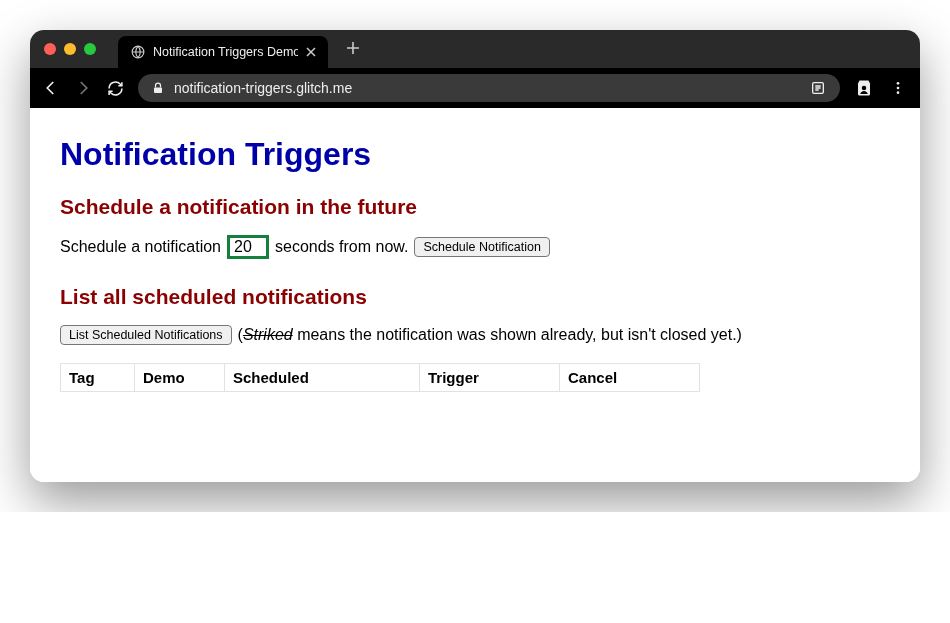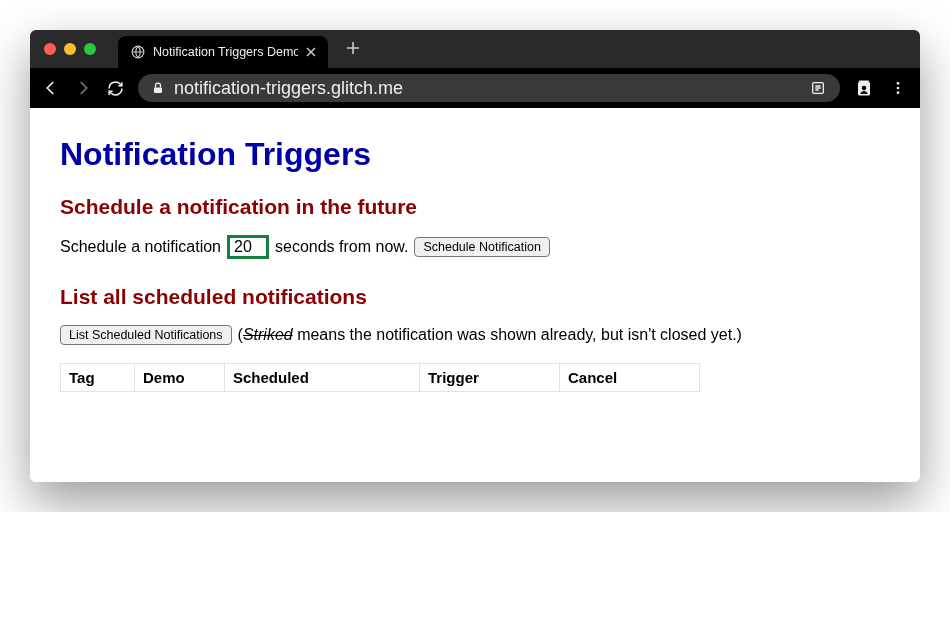--- a/index.html
+++ b/index.html
@@ -4,21 +4,21 @@
   <style>
     * { margin: 0; padding: 0; box-sizing: border-box; }
     body {
       font-family: -apple-system, BlinkMacSystemFont, "Segoe UI", Helvetica, Arial, sans-serif;
       background: transparent;
       padding: 30px;
     }
     .browser-window {
       width: 890px;
       background: #fff;
-      border-radius: 6px;
+      border-radius: 14px;
       overflow: hidden;
       box-shadow: 0 20px 50px rgba(0,0,0,0.4);
       margin: 0 auto;
     }
     .tab-bar {
       background: #2a2a2a;
       height: 38px;
       display: flex;
       align-items: center;
       padding: 0 14px;
@@ -86,21 +86,21 @@
     .address-bar {
       flex: 1;
       background: #3a3a3a;
       border-radius: 16px;
       height: 28px;
       display: flex;
       align-items: center;
       padding: 0 14px;
       gap: 10px;
       color: #eee;
-      font-size: 18px;
+      font-size: 14px;
       justify-content: flex-end;
     }
     .lock {
       display: flex;
       align-items: center;
       justify-content: center;
     }
     .url { flex: 1; }
     .addr-right {
       display: flex;

